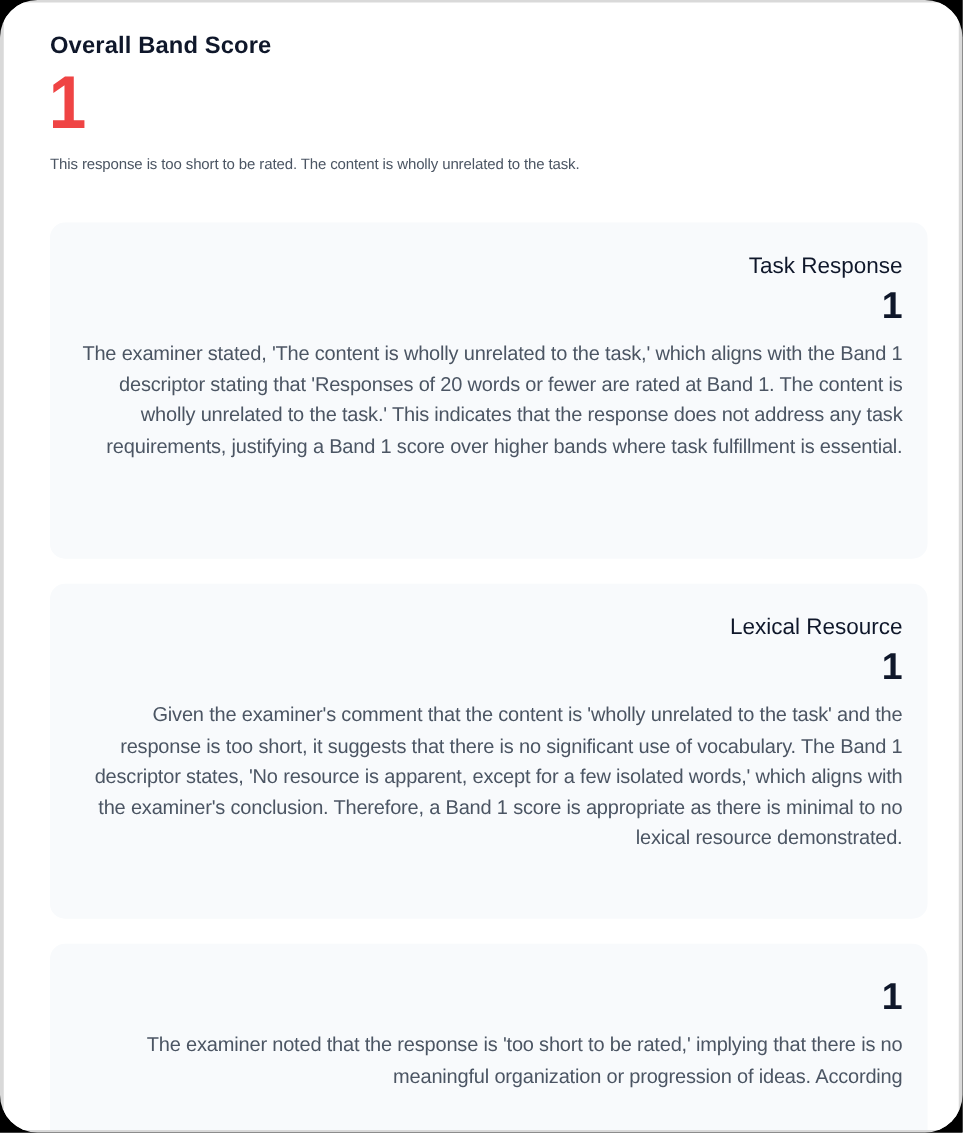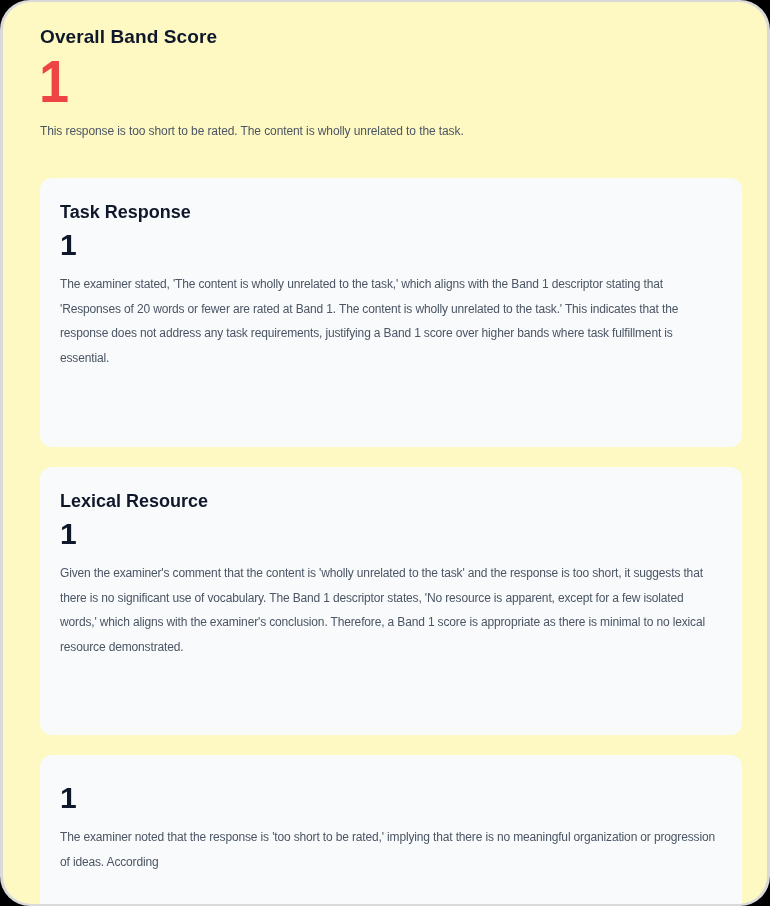--- a/index.html
+++ b/index.html
@@ -20,23 +20,24 @@
       background: #d9d9d9;
       border-radius: 30px;
       overflow: hidden;
     }
     .card {
       position: absolute;
       left: 3px;
       top: 2px;
       width: 764px;
       height: 902px;
-      background: #fef9c3;
-      border-radius: 28px;
+      background: #ffffff;
+      border-radius: 8px;
       overflow: hidden;
+      text-align: right;
     }
     .overall-title {
       position: absolute;
       left: 37px;
       top: 24px;
       font-size: 19px;
       font-weight: 700;
       color: #0f172a;
       letter-spacing: 0.1px;
       margin: 0;
@@ -66,35 +67,35 @@
       position: absolute;
       left: 37px;
       width: 702px;
       background: #f8fafc;
       border-radius: 12px;
       box-sizing: border-box;
       padding: 22px 20px 20px 20px;
     }
     .section-title {
       font-size: 18px;
-      font-weight: 700;
+      font-weight: 400;
       color: #0f172a;
       margin: 0;
       line-height: 24px;
     }
     .section-score {
       font-size: 30px;
       font-weight: 900;
       color: #0f172a;
       line-height: 38px;
       margin-top: 2px;
     }
     .section-body {
       margin-top: 8px;
-      font-size: 12px;
+      font-size: 16px;
       line-height: 24.6px;
       color: #4b5563;
       letter-spacing: -0.15px;
     }
     #sec-0 { top: 176px; height: 269px; }
     #sec-1 { top: 465px; height: 268px; }
     #sec-2 { top: 753px; height: 200px; }
   </style>
 </head>
 <body>

